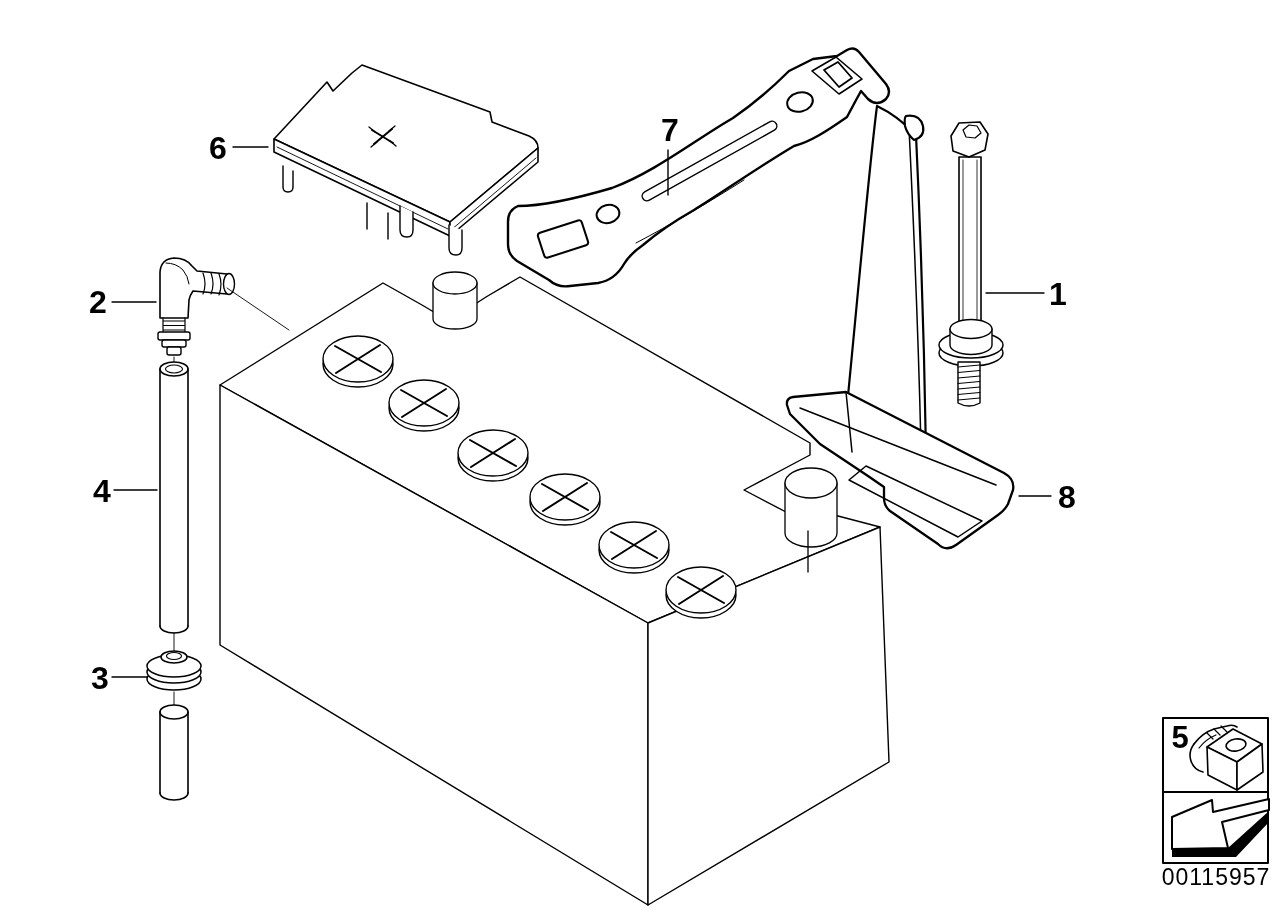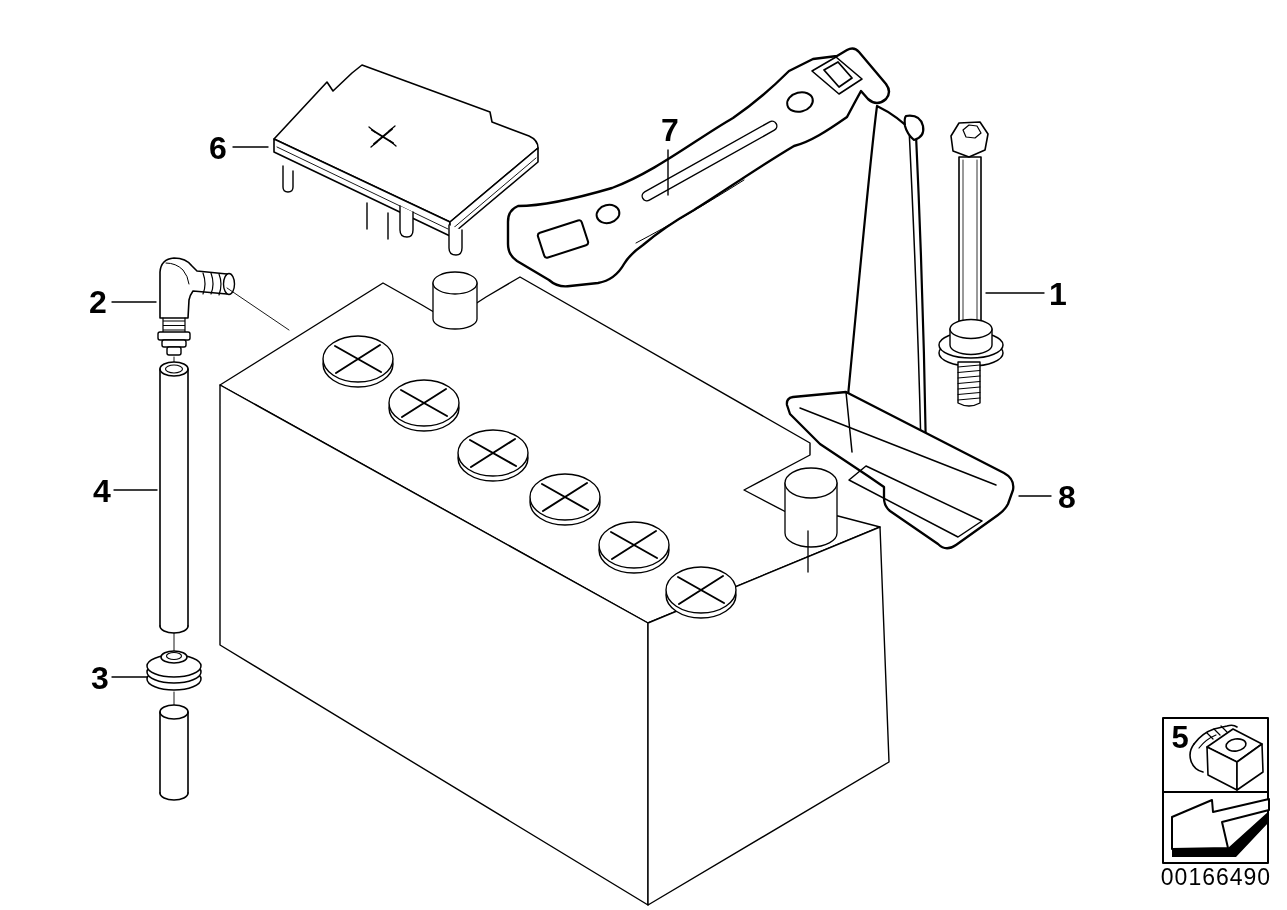--- a/index.html
+++ b/index.html
@@ -238,15 +238,15 @@
 
 <div class="callout" style="left:1058px;top:294px;">1</div>
 <div class="callout" style="left:98px;top:302px;">2</div>
 <div class="callout" style="left:100px;top:678px;">3</div>
 <div class="callout" style="left:102px;top:491px;">4</div>
 <div class="callout callout-small" style="left:1180px;top:737px;">5</div>
 <div class="callout" style="left:218px;top:148px;">6</div>
 <div class="callout" style="left:670px;top:130px;">7</div>
 <div class="callout" style="left:1067px;top:497px;">8</div>
 
-<div class="drawnum" style="left:1216px;top:877px;">00166490</div>
+<div class="drawnum" style="left:1216px;top:877px;">00115957</div>
 
 </div>
 
 </body></html>

